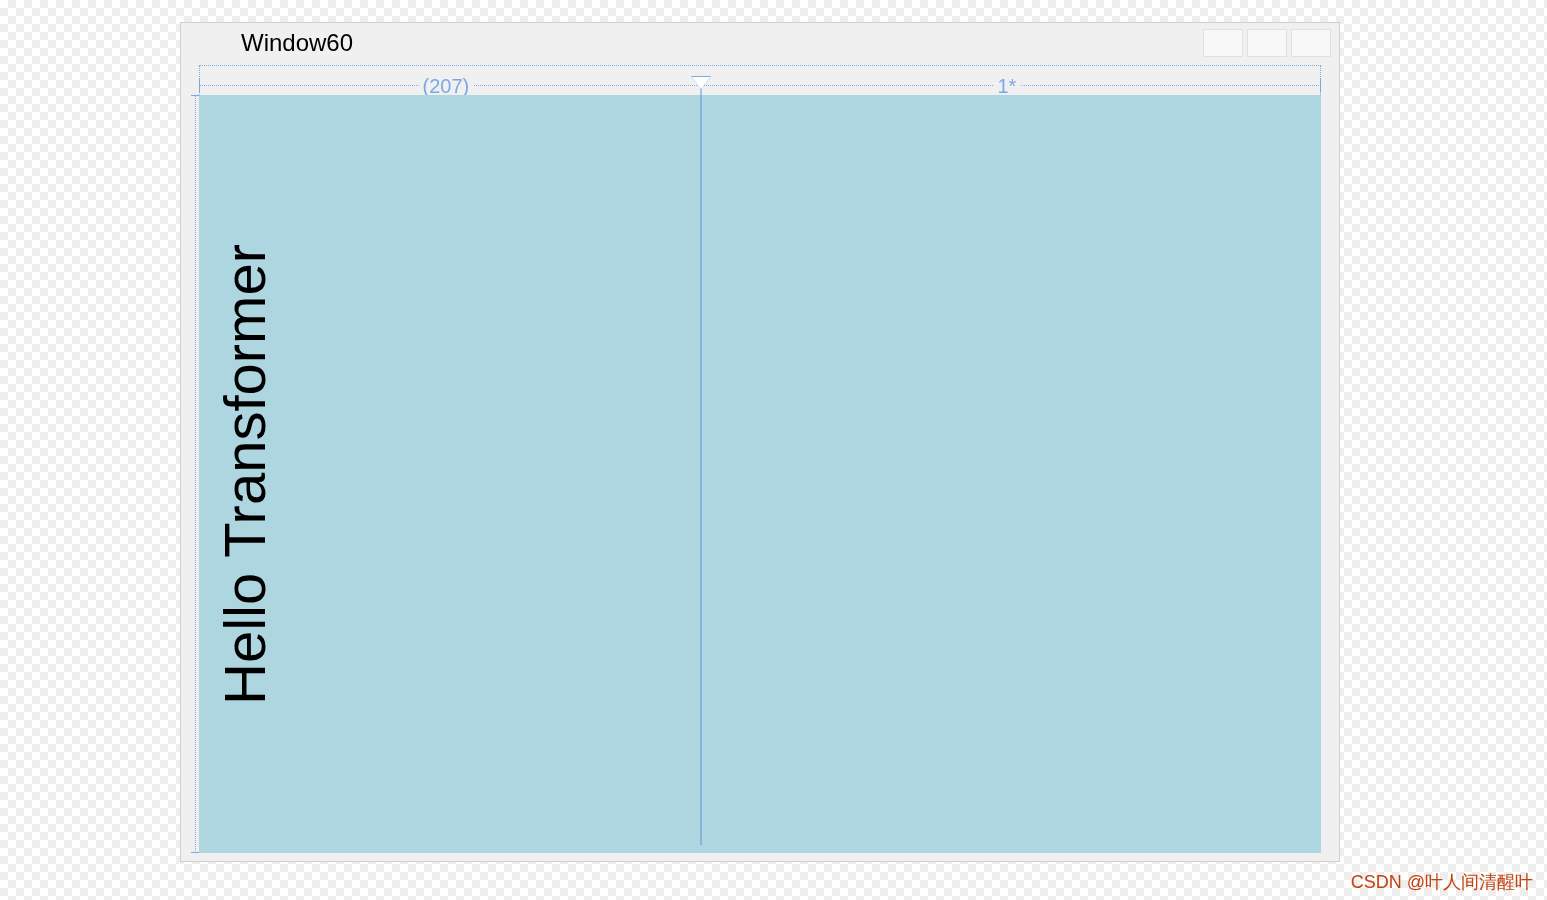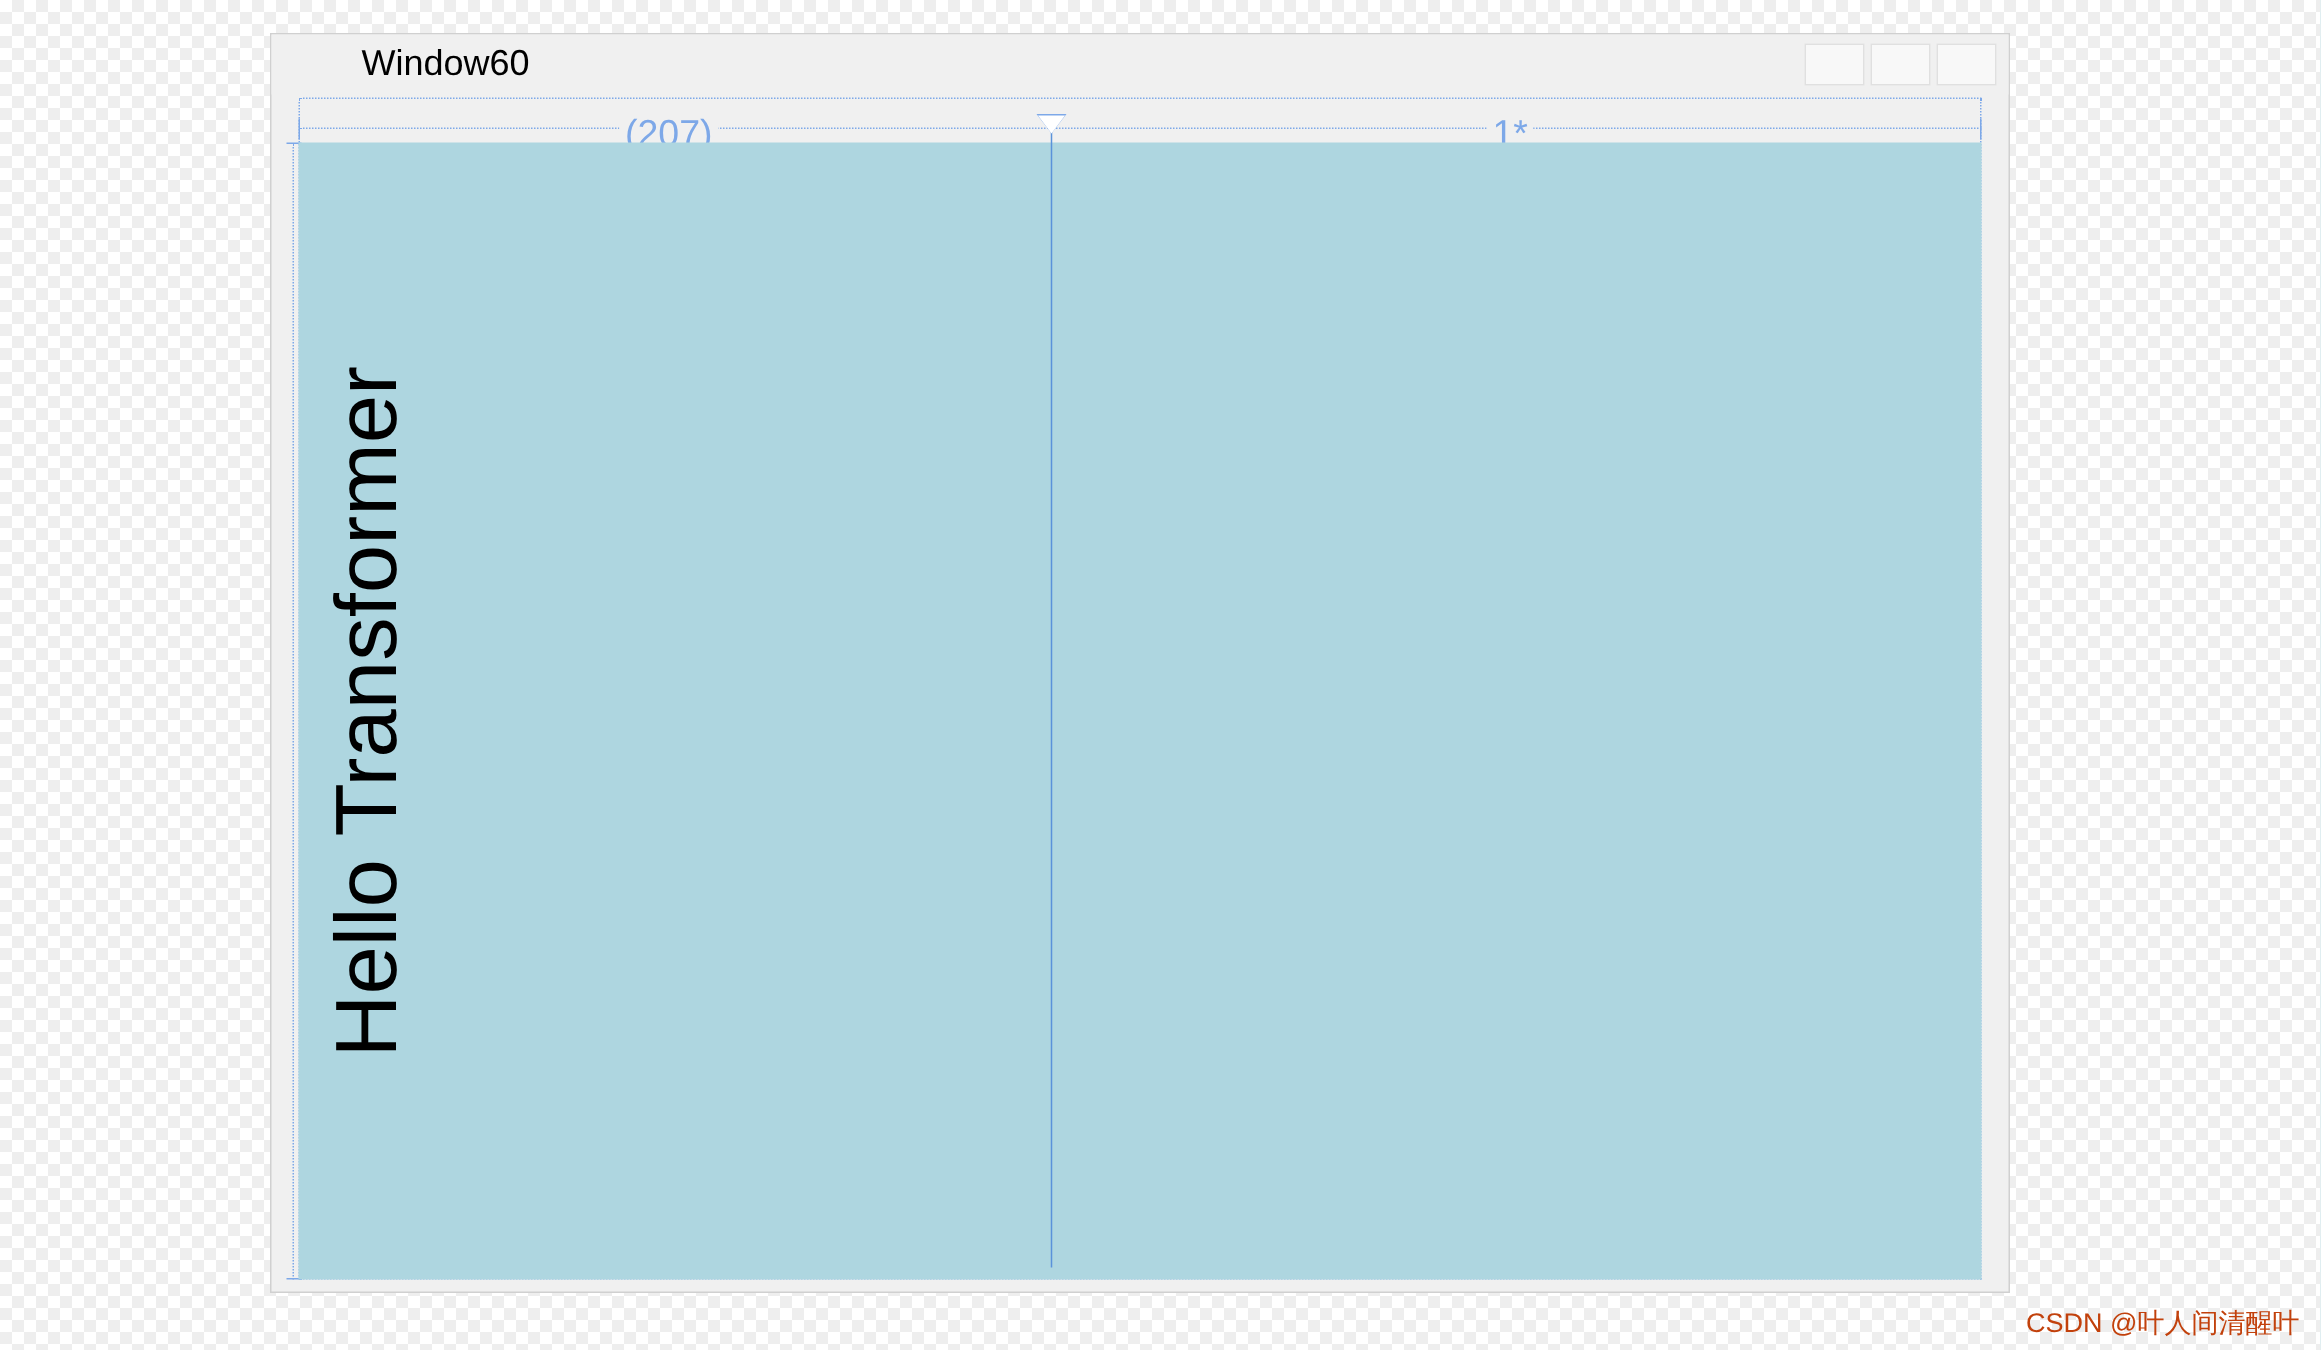--- a/index.html
+++ b/index.html
@@ -109,21 +109,21 @@
       width: 1px;
       height: 14px;
       background: #7da8e8;
     }
     .ruler-tick-left { left: 0; }
     .ruler-tick-right { right: 0; }
     
     .column-label {
       position: absolute;
       top: 10px;
-      font-size: 25px;
+      font-size: 20px;
       color: #7da8e8;
       transform: translateX(-50%);
       background: #f0f0f0;
       padding: 0 4px;
     }
     
     .column-label-1 {
       left: 22%;
     }
     

